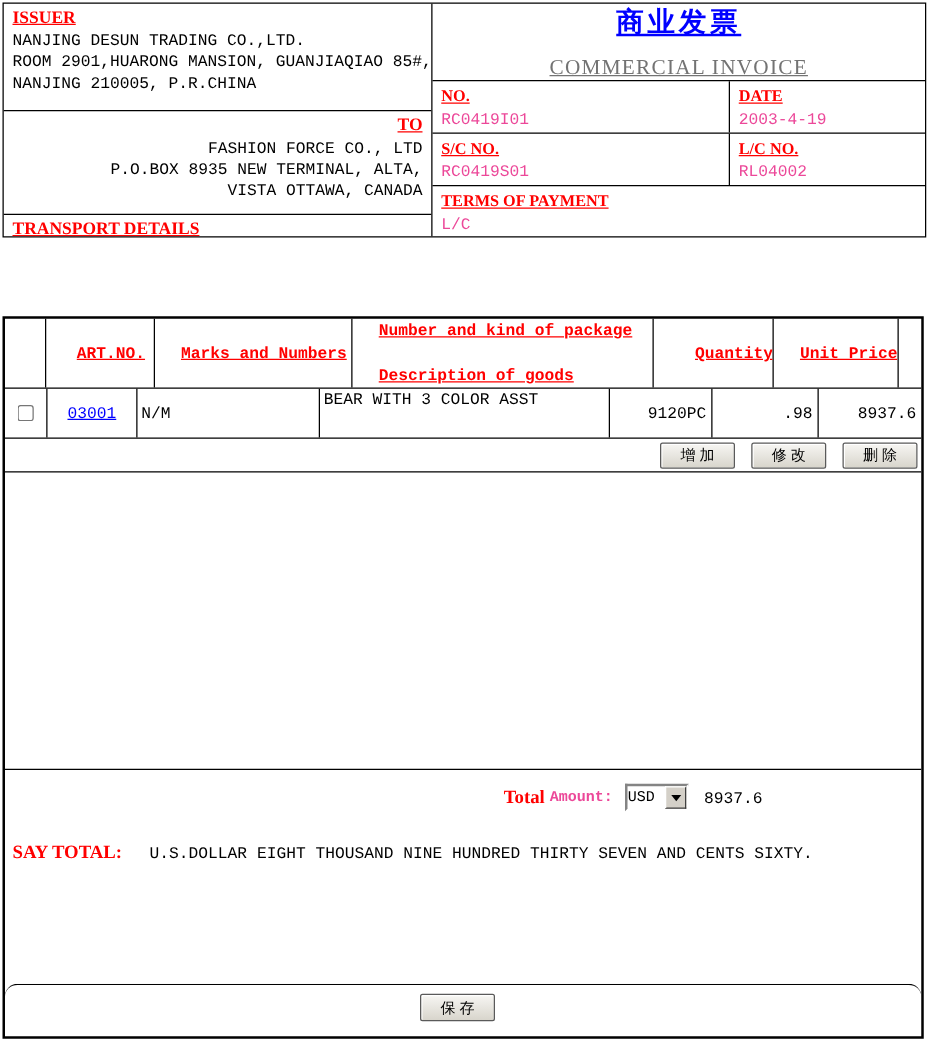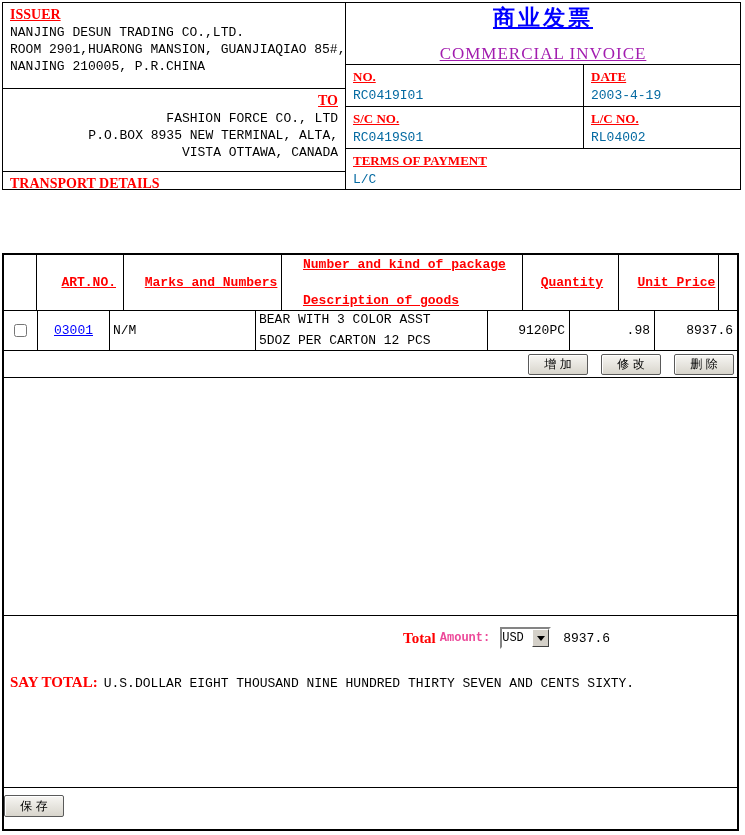--- a/index.html
+++ b/index.html
@@ -19,33 +19,33 @@
 
   .section-label { font-family:"Liberation Serif",serif; font-weight:bold; font-size:14px;
                    color:#ff0000; text-decoration:underline; line-height:18px; }
   .addr-line { font-family:"Liberation Mono","DejaVu Sans Mono",monospace;
                font-size:13px; line-height:17px; color:#000; white-space:nowrap; }
 
   .title-cell { height:114px; border-bottom:1px solid #000; display:flex;
                 flex-direction:column; align-items:center; justify-content:center; gap:11px; }
   .title-zh { color:#0000ff; font-weight:bold; font-size:22px; letter-spacing:3px;
               text-decoration:underline; cursor:pointer; }
-  .title-en { color:#a21caf; font-family:"Liberation Serif",serif; font-size:17px;
+  .title-en { color:#737373; font-family:"Liberation Serif",serif; font-size:17px;
               letter-spacing:1px; text-decoration:underline; cursor:pointer; }
 
   .field-row { display:flex; border-bottom:1px solid #000; }
   .no-date-row { height:43px; }
   .sc-lc-row   { height:48px; }
   .fc-left  { width:238px; border-right:1px solid #000; padding:3px 7px; }
   .fc-right { flex:1; padding:3px 7px; }
   .terms-cell { flex:1; padding:3px 7px; }
   .field-label { font-family:"Liberation Serif",serif; font-weight:bold; font-size:13px;
                  color:#ff0000; text-decoration:underline; line-height:17px; }
   .field-value { font-family:"Liberation Mono","DejaVu Sans Mono",monospace;
-                 font-size:13px; color:#0369a1; margin-top:3px; }
+                 font-size:13px; color:#ec4899; margin-top:3px; }
 
   
   .main-table { position:absolute; left:2px; top:253px; width:737px; height:578px;
                 border:2px solid #000; display:flex; flex-direction:column; background:#fff; }
 
   .hrow, .drow { display:flex; border-bottom:1px solid #000; }
   .hrow { height:56px;gap:18px; }
   .drow { height:40px; }
   .c { border-right:1px solid #000; display:flex; align-items:center; overflow:hidden; }
   .c:last-child { border-right:none; }
@@ -53,21 +53,21 @@
   .col-art   { width:72px;  justify-content:center; }
   .col-marks { width:146px; padding-left:3px; }
   .col-desc  { width:232px; flex-direction:column; align-items:flex-start;
                justify-content:space-between; padding-left:3px; }
   .col-qty   { width:82px;  }
   .col-price { width:85px;  }
   .col-amt   { flex:1; }
 
   .hcell span { font-family:"Liberation Mono","DejaVu Sans Mono",monospace; font-weight:bold;
                 font-size:13px; color:#ff0000; text-decoration:underline; white-space:nowrap; }
-  .hrow .col-qty, .hrow .col-price, .hrow .col-amt { justify-content:flex-start; }
+  .hrow .col-qty, .hrow .col-price, .hrow .col-amt { justify-content:flex-end; }
   .hcell.col-desc span { line-height:19px; }
 
   .dcell { font-family:"Liberation Mono","DejaVu Sans Mono",monospace; font-size:13px; color:#000; }
   .drow .col-qty, .drow .col-price, .drow .col-amt { justify-content:flex-end; padding-right:4px; }
   .desc-line { line-height:18px; white-space:nowrap; }
   .art-link { color:#0000ff; text-decoration:underline; cursor:pointer;
               font-family:"Liberation Mono","DejaVu Sans Mono",monospace; font-size:13px; }
   .chk { width:13px; height:13px; cursor:pointer; }
 
   .btn-row { height:27px; border-bottom:1px solid #000; display:flex;
@@ -95,25 +95,25 @@
                align-items:center; justify-content:center; }
   .combo-arrow { width:0; height:0; border-left:4px solid transparent;
                  border-right:4px solid transparent; border-top:5px solid #000; }
   .total-value { font-family:"Liberation Mono","DejaVu Sans Mono",monospace; font-size:13px;
                  color:#000; margin-left:12px; }
 
   .say-row { margin-top:25px; padding-left:6px; display:flex; align-items:baseline; }
   .say-label { font-family:"Liberation Serif",serif; font-weight:bold; font-size:15px;
                color:#ff0000; white-space:nowrap; }
   .say-text { font-family:"Liberation Mono","DejaVu Sans Mono",monospace; font-size:13px;
-              color:#000; margin-left:6px; white-space:nowrap; }
+              color:#000; margin-left:22px; white-space:nowrap; }
 
   
   .save-row { border-top:1px solid #000; height:42px; display:flex;
-              justify-content:flex-start; }
+              justify-content:center;border-radius:10px; }
   .save-row .win-btn { margin:7px 9px 0 0; height:22px; }
 </style>
 </head>
 <body>
 
 <div class="top-table">
   <div class="tt-left">
     <div class="info-cell issuer-cell">
       <div class="section-label">ISSUER</div>
       <div class="addr-line">NANJING DESUN TRADING CO.,LTD.</div>
@@ -193,21 +193,20 @@
   <div class="drow">
     <div class="c dcell col-chk">
       <input type="checkbox" class="chk" style="">
     </div>
     <div class="c dcell col-art">
       <span class="art-link">03001</span>
     </div>
     <div class="c dcell col-marks">N/M</div>
     <div class="c dcell col-desc">
       <span class="desc-line">BEAR WITH 3 COLOR ASST</span>
-      <span class="desc-line">5DOZ PER CARTON 12 PCS</span>
     </div>
     <div class="c dcell col-qty">9120PC</div>
     <div class="c dcell col-price">.98</div>
     <div class="c dcell col-amt">8937.6</div>
   </div>
 
   <div class="btn-row">
     <button class="win-btn">增 加</button>
     <button class="win-btn">修 改</button>
     <button class="win-btn">删 除</button>

